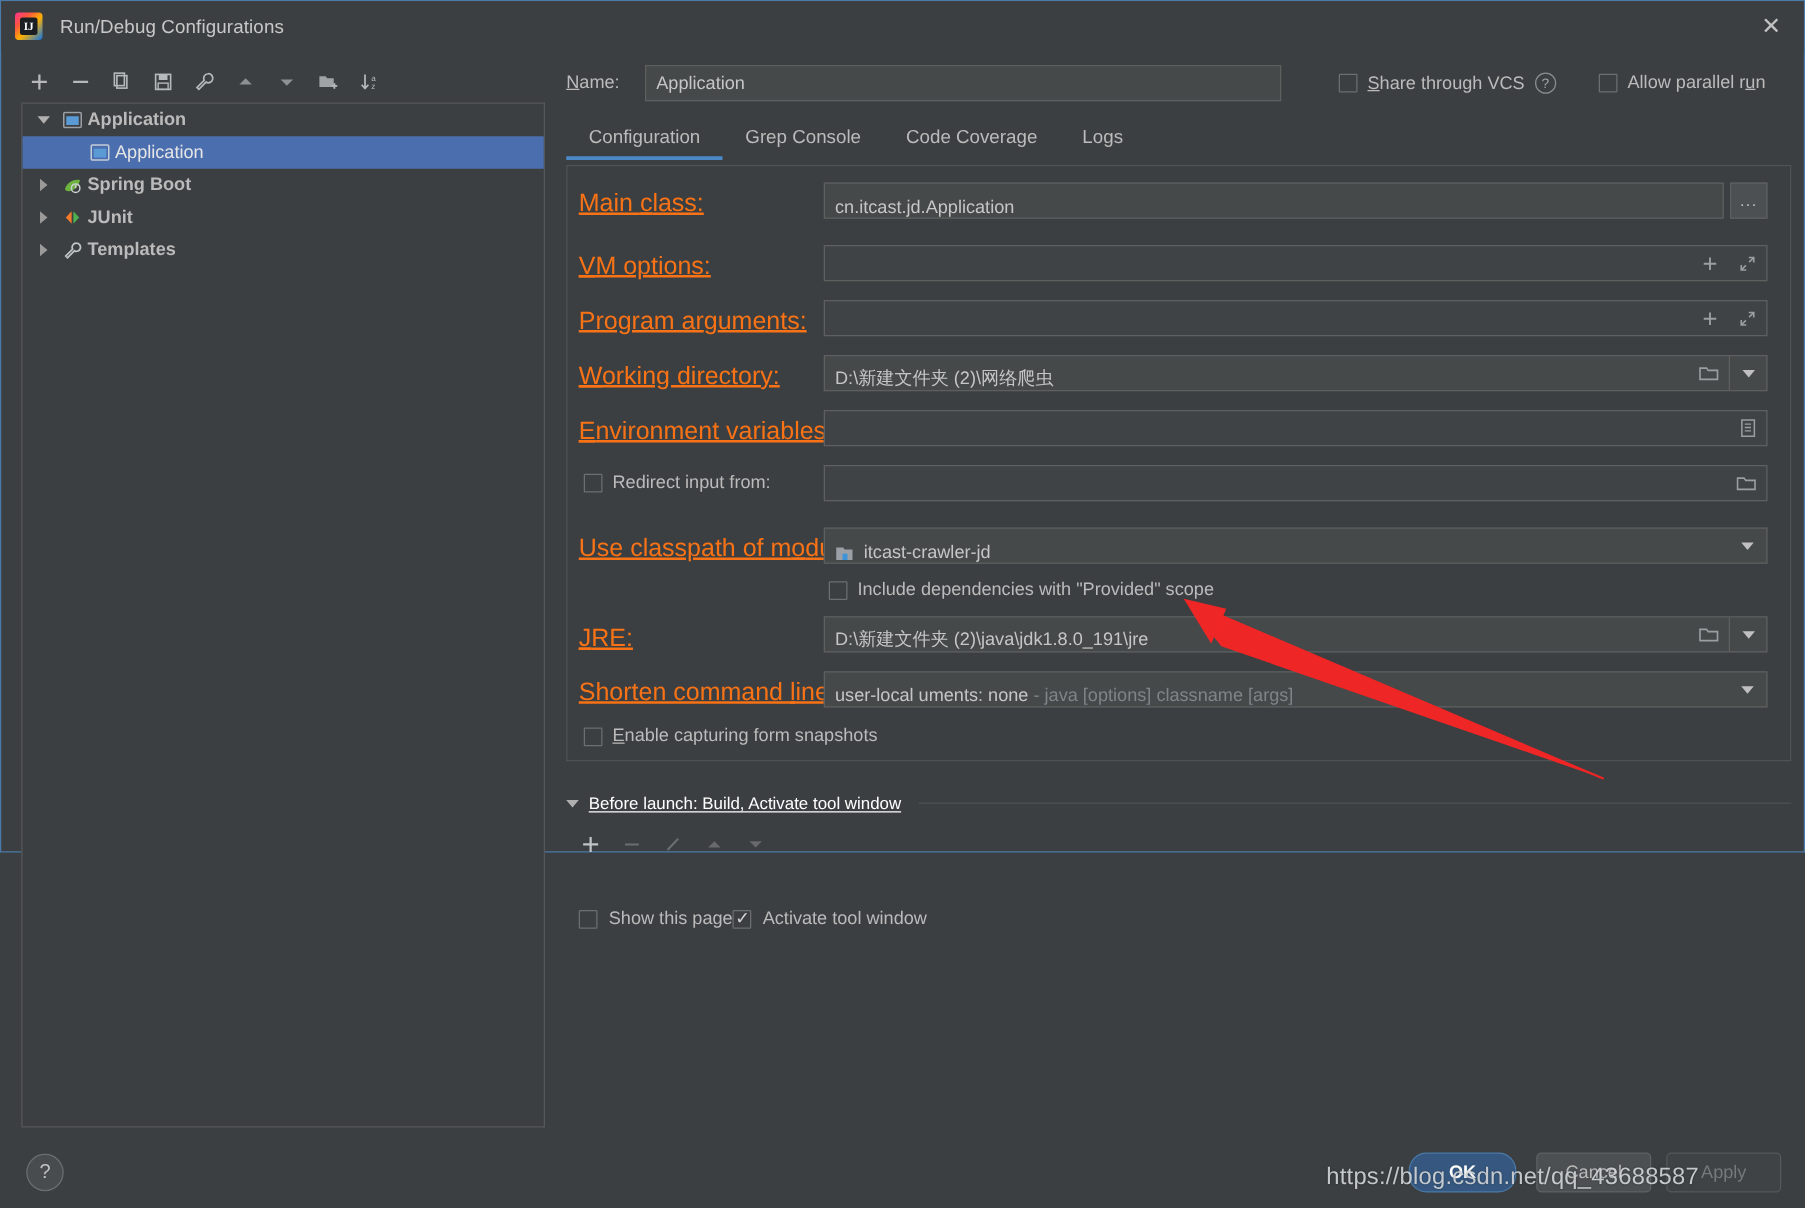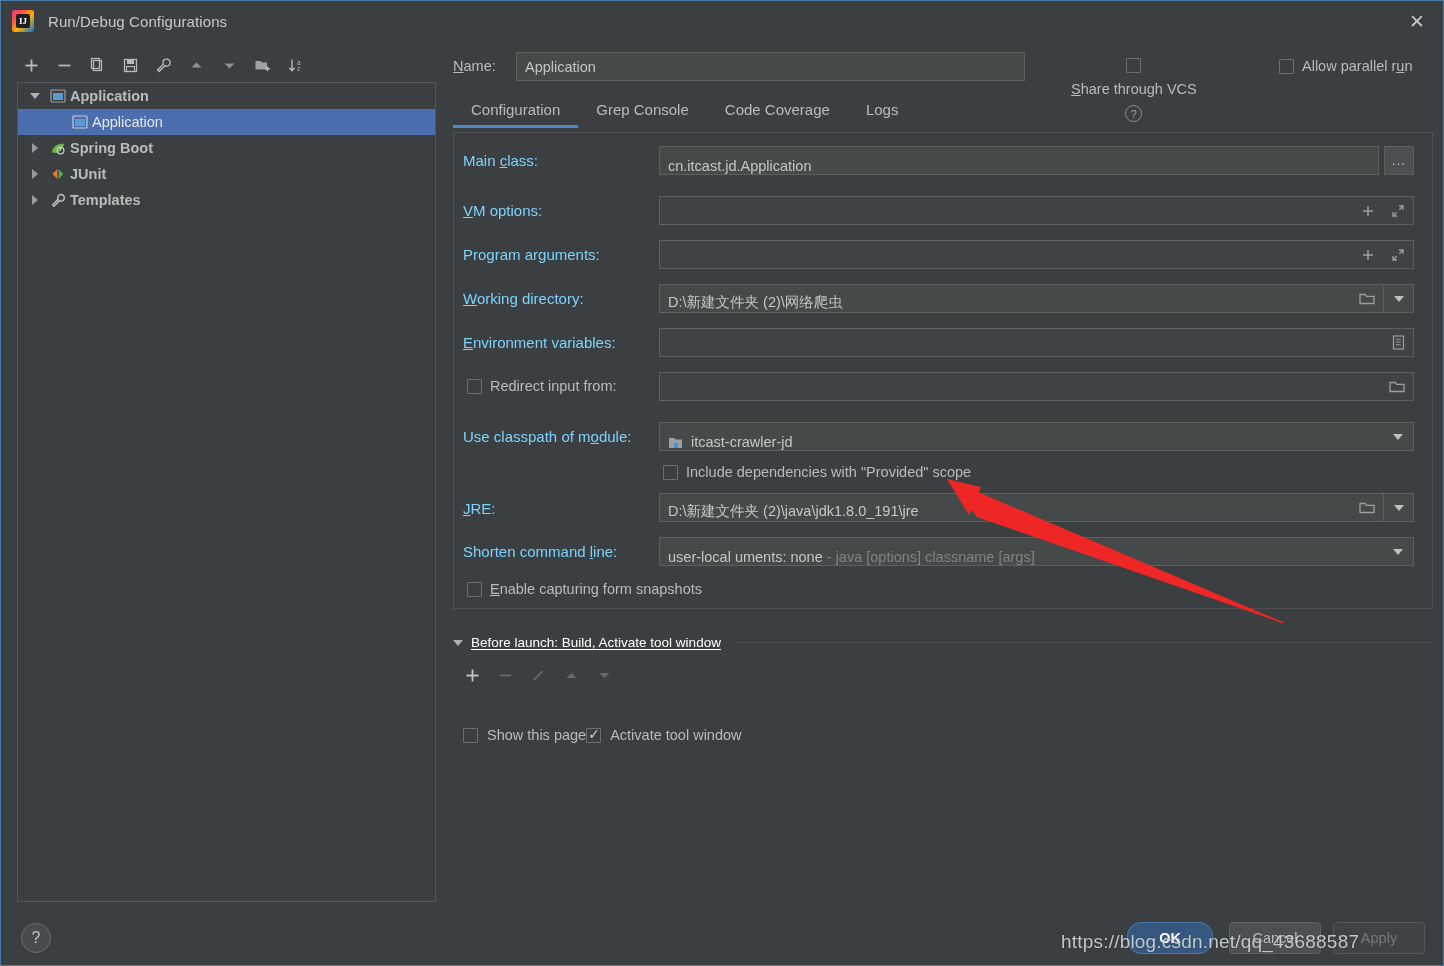--- a/index.html
+++ b/index.html
@@ -4,21 +4,21 @@
 <style>
   * { box-sizing: border-box; margin: 0; padding: 0; }
   html, body {
     width: 1444px; height: 966px;
     background: #3c3f41;
     font-family: "Liberation Sans", "DejaVu Sans", sans-serif;
     overflow: hidden;
   }
   #root {
     position: relative;
-    width: 1444px; height: 966px;
+    width: 1444px; height: 682px;
     background: #3c3f41;
     border: 1px solid #4a7aa8;
     color: #bbbbbb;
   }
 
   
   .titlebar {
     position: absolute; left: 0; top: 0; width: 1442px; height: 40px;
     background: #3c3f41;
     display: flex; align-items: center;
@@ -116,21 +116,21 @@
   }
   .tab-underline {
     position: absolute; left: 452px; top: 131px; width: 980px; height: 1px; background: #4e5254;
   }
 
   
   .cfgbox {
     position: absolute; left: 452px; top: 131px; width: 980px; height: 477px;
     border: 1px solid #4e5254; border-top: none;
   }
-  .flabel { position: absolute; font-size: 15px; color: #7dd3fc; white-space: nowrap; }
+  .flabel { position: absolute; font-size: 20px; color: #f97316; white-space: nowrap; text-decoration: underline; }
   .flabel u { text-decoration: underline; }
 
   .field {
     position: absolute; background: #45494a; border: 1px solid #5e6060;
     height: 29px; display: flex; align-items: flex-end;
     font-size: 14.5px; color: #c6c6c6;
   }
   .field .val { padding-left: 8px; white-space: nowrap; overflow: hidden; flex: 1 1 auto; }
   .field.empty { background: #3f4345; }
   .fbtn {
@@ -321,21 +321,21 @@
           <path d="M11 1.5a3.3 3.3 0 0 0-2.9 4.8L2.6 11.8l1.4 1.4 5.5-5.5A3.3 3.3 0 1 0 11 1.5z" fill="none" stroke="#c0c4c6" stroke-width="1.4"></path>
         </svg>
       </div>
       <span>Templates</span>
     </div>
   </div>
 
   <div class="name-label"><u>N</u>ame:</div>
   <input class="name-input" value="Application" style="">
 
-  <div class="chk-row" style="left:1070px;flex-direction:column;">
+  <div class="chk-row" style="left:1070px;">
     <div class="cbox"></div>
     <span><u>S</u>hare through VCS</span>
     <div class="help-circle">?</div>
   </div>
 
   <div class="chk-row" style="left:1278px;">
     <div class="cbox"></div>
     <span>Allow parallel r<u>u</u>n</span>
   </div>
 

